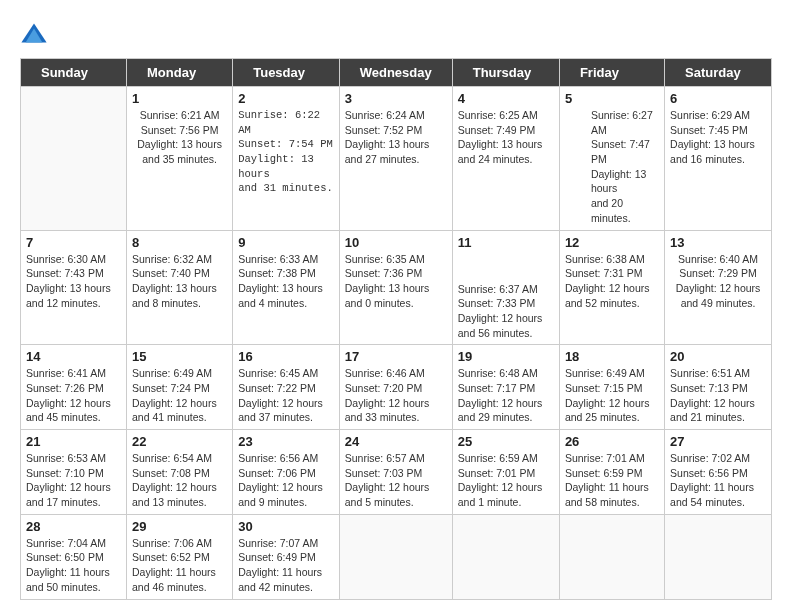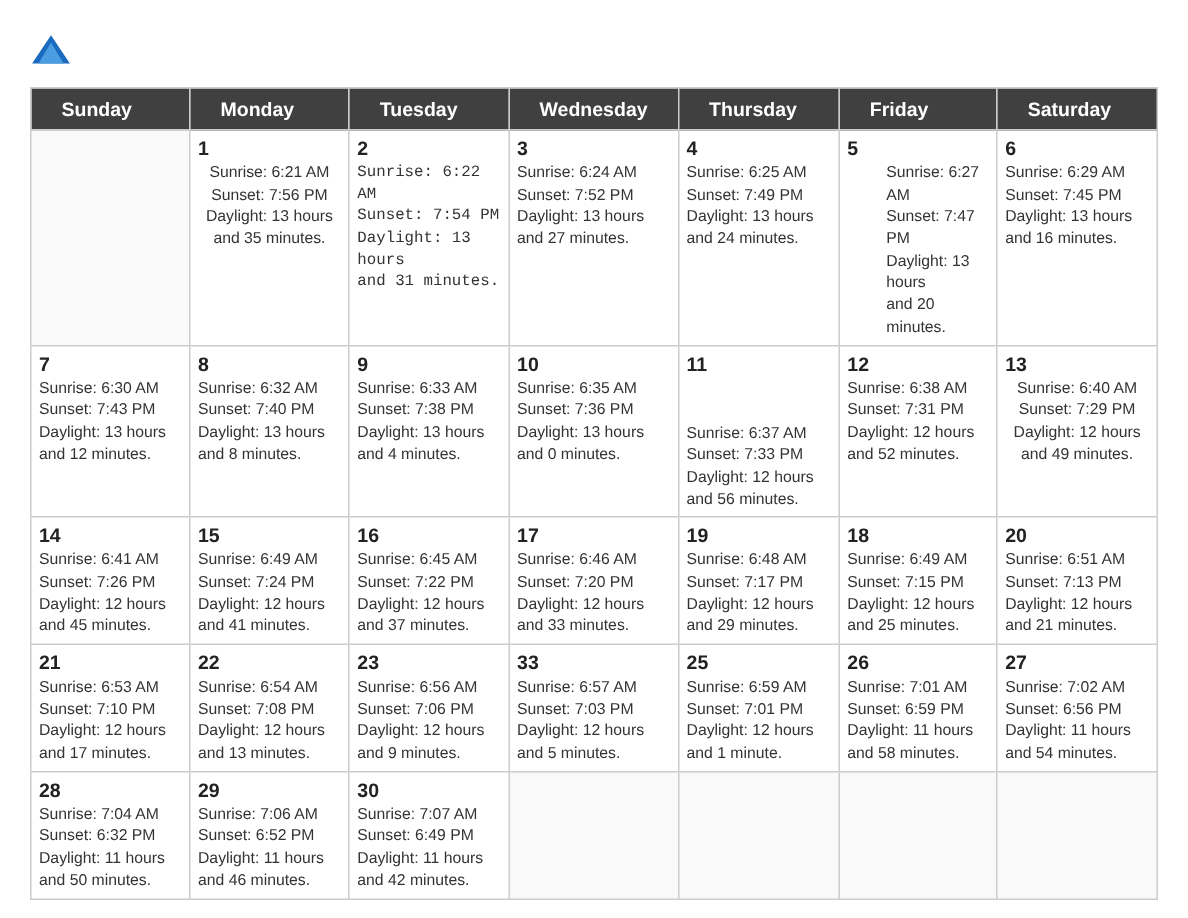--- a/index.html
+++ b/index.html
@@ -277,21 +277,21 @@
 and 13 minutes.</div>
         </td>
         <td>
           <span class="day-num">23</span>
           <div class="day-info" style="white-space: pre-line;">Sunrise: 6:56 AM
 Sunset: 7:06 PM
 Daylight: 12 hours
 and 9 minutes.</div>
         </td>
         <td>
-          <span class="day-num">33</span>
+          <span class="day-num">24</span>
           <div class="day-info" style="white-space: pre-line;">Sunrise: 6:57 AM
 Sunset: 7:03 PM
 Daylight: 12 hours
 and 5 minutes.</div>
         </td>
         <td>
           <span class="day-num">25</span>
           <div class="day-info" style="white-space: pre-line;">Sunrise: 6:59 AM
 Sunset: 7:01 PM
 Daylight: 12 hours
@@ -309,21 +309,21 @@
           <div class="day-info" style="white-space: pre-line;">Sunrise: 7:02 AM
 Sunset: 6:56 PM
 Daylight: 11 hours
 and 54 minutes.</div>
         </td>
       </tr>
       <tr>
         <td>
           <span class="day-num">28</span>
           <div class="day-info" style="white-space: pre-line;">Sunrise: 7:04 AM
-Sunset: 6:32 PM
+Sunset: 6:50 PM
 Daylight: 11 hours
 and 50 minutes.</div>
         </td>
         <td>
           <span class="day-num">29</span>
           <div class="day-info" style="white-space: pre-line;">Sunrise: 7:06 AM
 Sunset: 6:52 PM
 Daylight: 11 hours
 and 46 minutes.</div>
         </td>

